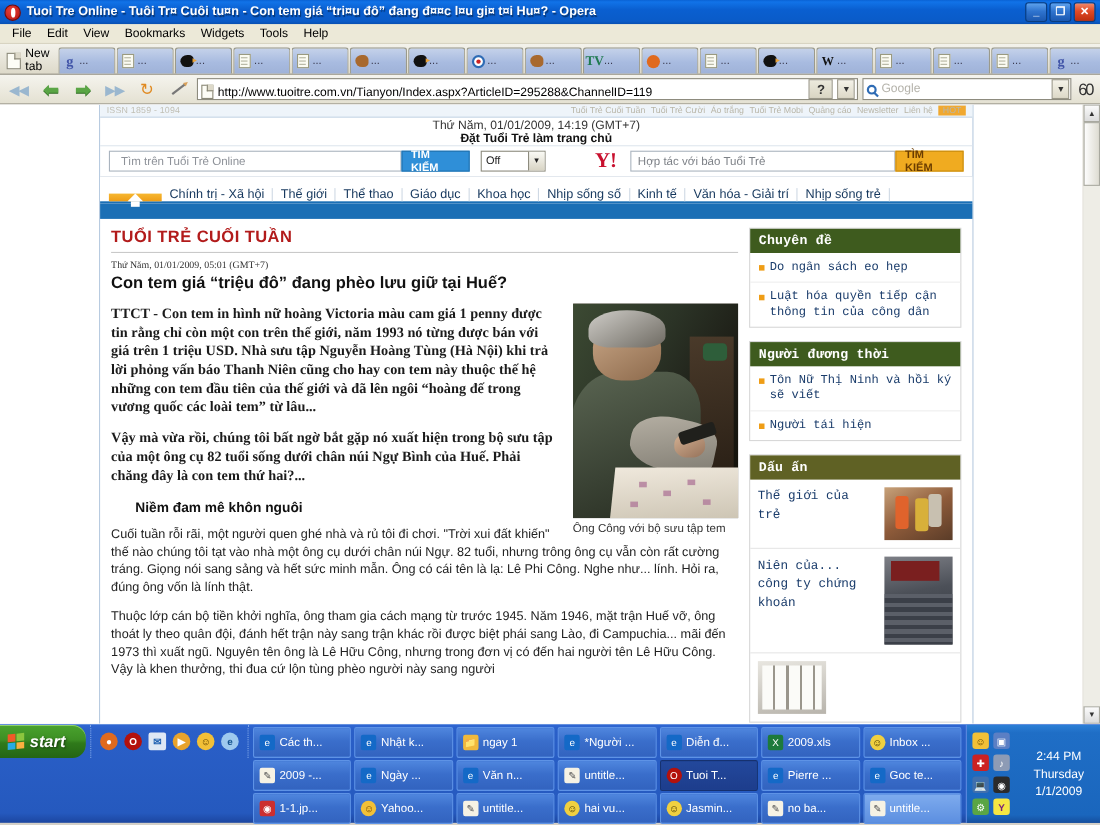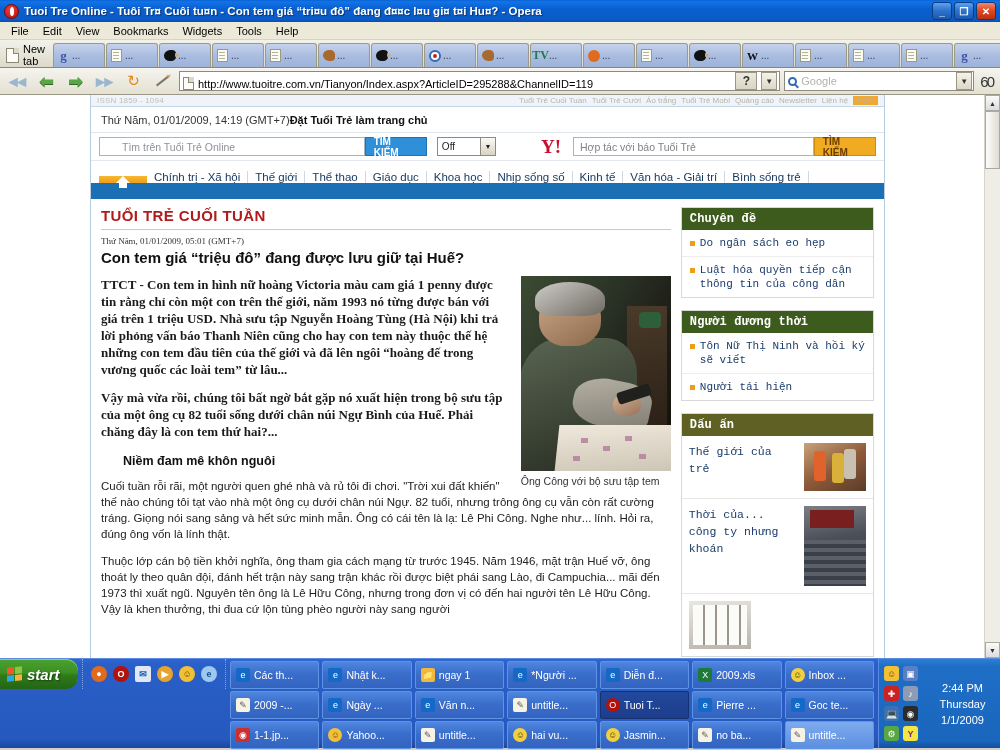--- a/index.html
+++ b/index.html
@@ -156,33 +156,33 @@
   }
   .toprow .blur{
     font-size:8px;color:#b9b6a8;letter-spacing:.2px;white-space:nowrap;
     filter:blur(.4px);opacity:.85;
   }
   .toprow .links{display:flex;gap:5px;align-items:center;}
   .toprow .links span{font-size:8px;color:#b9b6a8;filter:blur(.4px);}
   .toprow .hot{background:#f0a830;color:#e0c070;padding:0 4px;font-size:7px;}
 
   .daterow{
-    height:26px;display:flex;align-items:center;justify-content:flex-start;
-    padding:0 10px;border-bottom:1px solid #dfe6ee;
+    height:26px;display:flex;align-items:center;justify-content:center;
+    padding:0 10px;border-bottom:1px solid #dfe6ee;flex-direction:column;
   }
   .daterow .d{font-size:11px;color:#333;}
   .daterow .h{font-size:11px;color:#111;font-weight:bold;}
 
   .searchrow{
     height:28px;display:flex;align-items:center;padding:0 8px;gap:0;
     border-bottom:1px solid #e3e8ee;
   }
   .tt-input{
     width:270px;height:19px;border:1px solid #aab4bf;background:#fff;
-    font-size:10.5px;color:#8e9299;display:flex;align-items:center;padding-left:22px;
+    font-size:10.5px;color:#8e9299;display:flex;align-items:center;padding-left:10px;
   }
   .tt-btn{
     height:19px;padding:0 8px;background:#2f8fd8;color:#fff;font-size:10px;
     font-weight:bold;display:flex;align-items:center;border:1px solid #2272b0;
   }
   .tt-sel{
     width:60px;height:19px;margin-left:10px;border:1px solid #8d8b7e;background:#fff;
     display:flex;align-items:center;justify-content:space-between;font-size:10px;
     color:#222;padding-left:4px;
   }
@@ -561,29 +561,29 @@
             <span class="home-ico"></span>
           </div>
         <div class="navitem">Chính trị - Xã hội</div>
         <div class="navitem">Thế giới</div>
         <div class="navitem">Thể thao</div>
         <div class="navitem">Giáo dục</div>
         <div class="navitem">Khoa học</div>
         <div class="navitem">Nhịp sống số</div>
         <div class="navitem">Kinh tế</div>
         <div class="navitem">Văn hóa - Giải trí</div>
-        <div class="navitem">Bình sống trẻ</div>
+        <div class="navitem">Nhịp sống trẻ</div>
       </div>
       <div class="bluebar"></div>
 
       <div class="content">
         <div class="mainc">
           <div class="kicker">TUỔI TRẺ CUỐI TUẦN</div>
           <div class="artdate">Thứ Năm, 01/01/2009, 05:01 (GMT+7)</div>
-          <div class="arttitle">Con tem giá “triệu đô” đang được lưu giữ tại Huế?</div>
+          <div class="arttitle">Con tem giá “triệu đô” đang phèo lưu giữ tại Huế?</div>
 
           <div class="bodyflow">
             <div class="figure">
               <div class="photo">
                 <span class="ph-wall"></span>
                 <span class="ph-shelf"></span>
                 <span class="ph-pot"></span>
                 <span class="ph-body"></span>
                 <span class="ph-head"></span>
                 <span class="ph-hair"></span>
@@ -633,21 +633,21 @@
               </div>
           </div>
 
           <div class="sbox">
             <div class="sbox-h olive">Dấu ấn</div>
             <div class="thumbrow">
               <span class="tr-txt">Thế giới của trẻ</span>
               <span class="thumb th1"></span>
             </div>
             <div class="thumbrow">
-              <span class="tr-txt">Thời của... công ty nhưng khoán</span>
+              <span class="tr-txt">Niên của... công ty chứng khoán</span>
               <span class="thumb th2"></span>
             </div>
             <div class="thumbrow">
               <span class="thumb th3"></span>
             </div>
           </div>
         </div>
       </div>
 
     </div>

